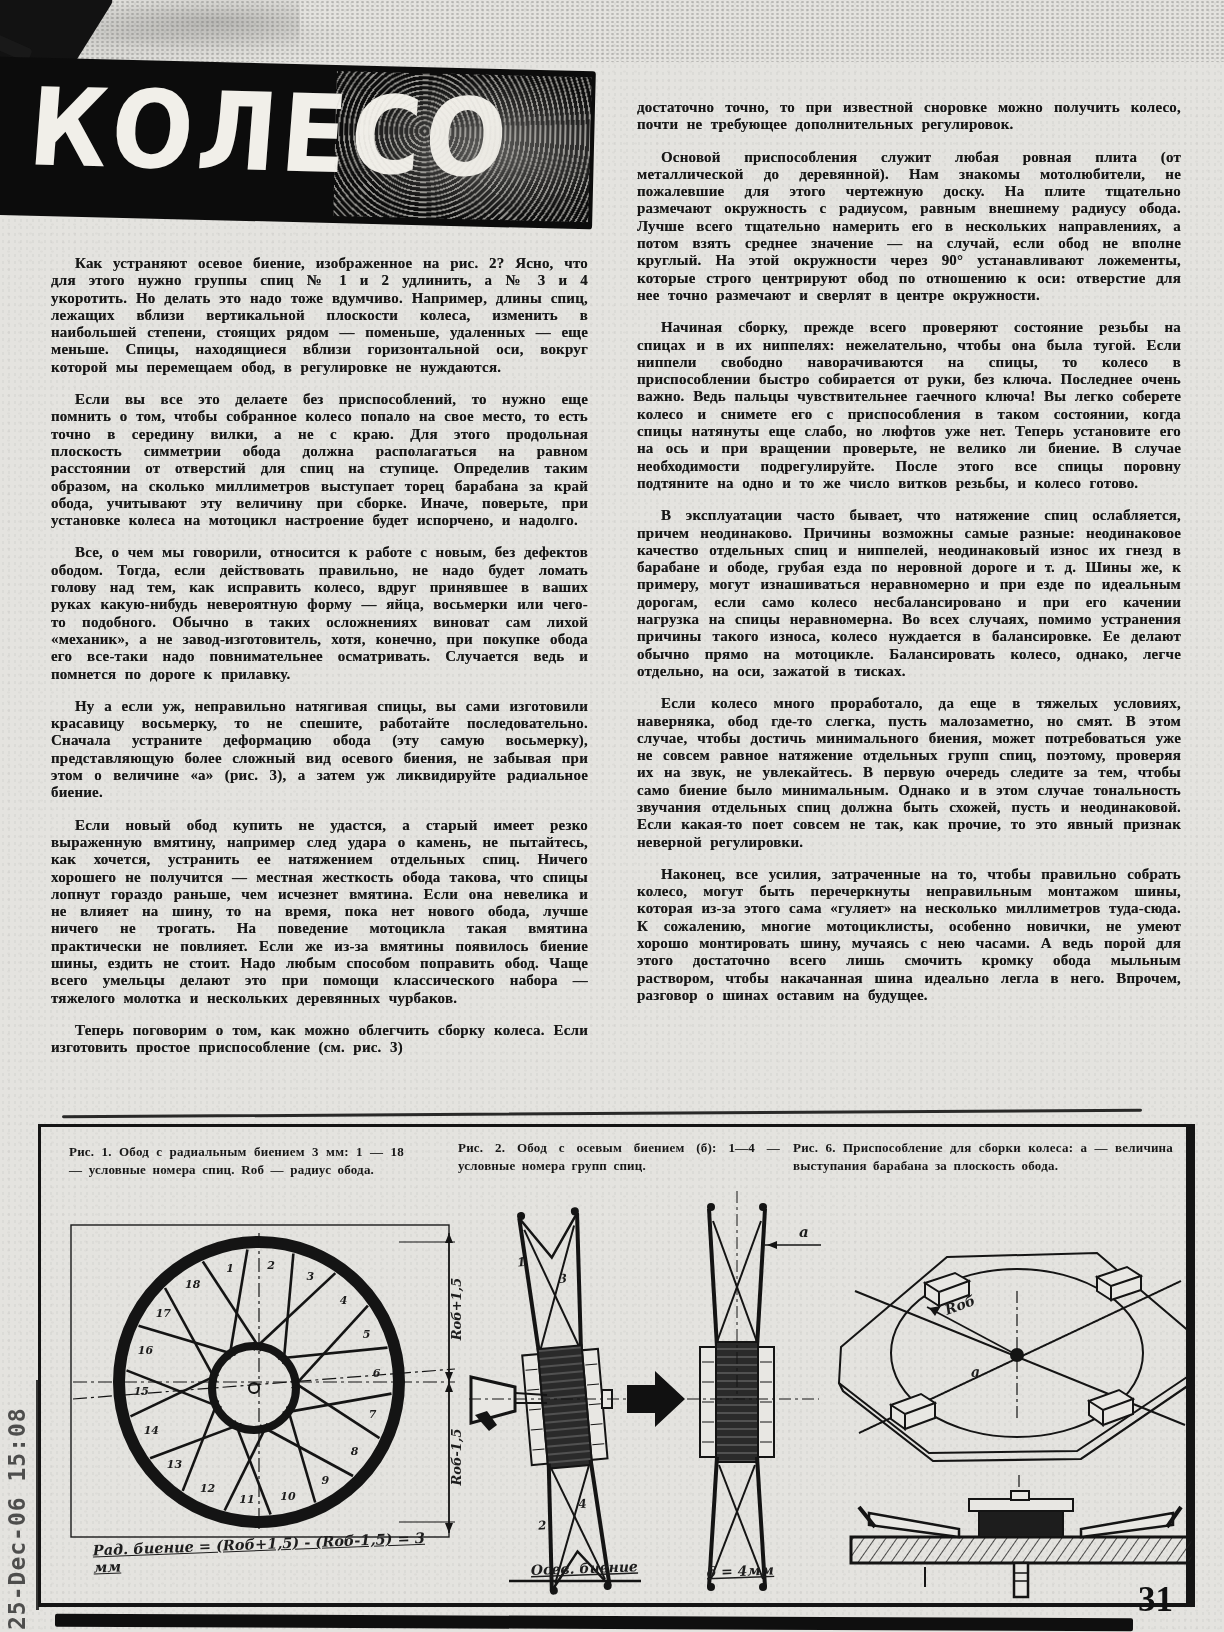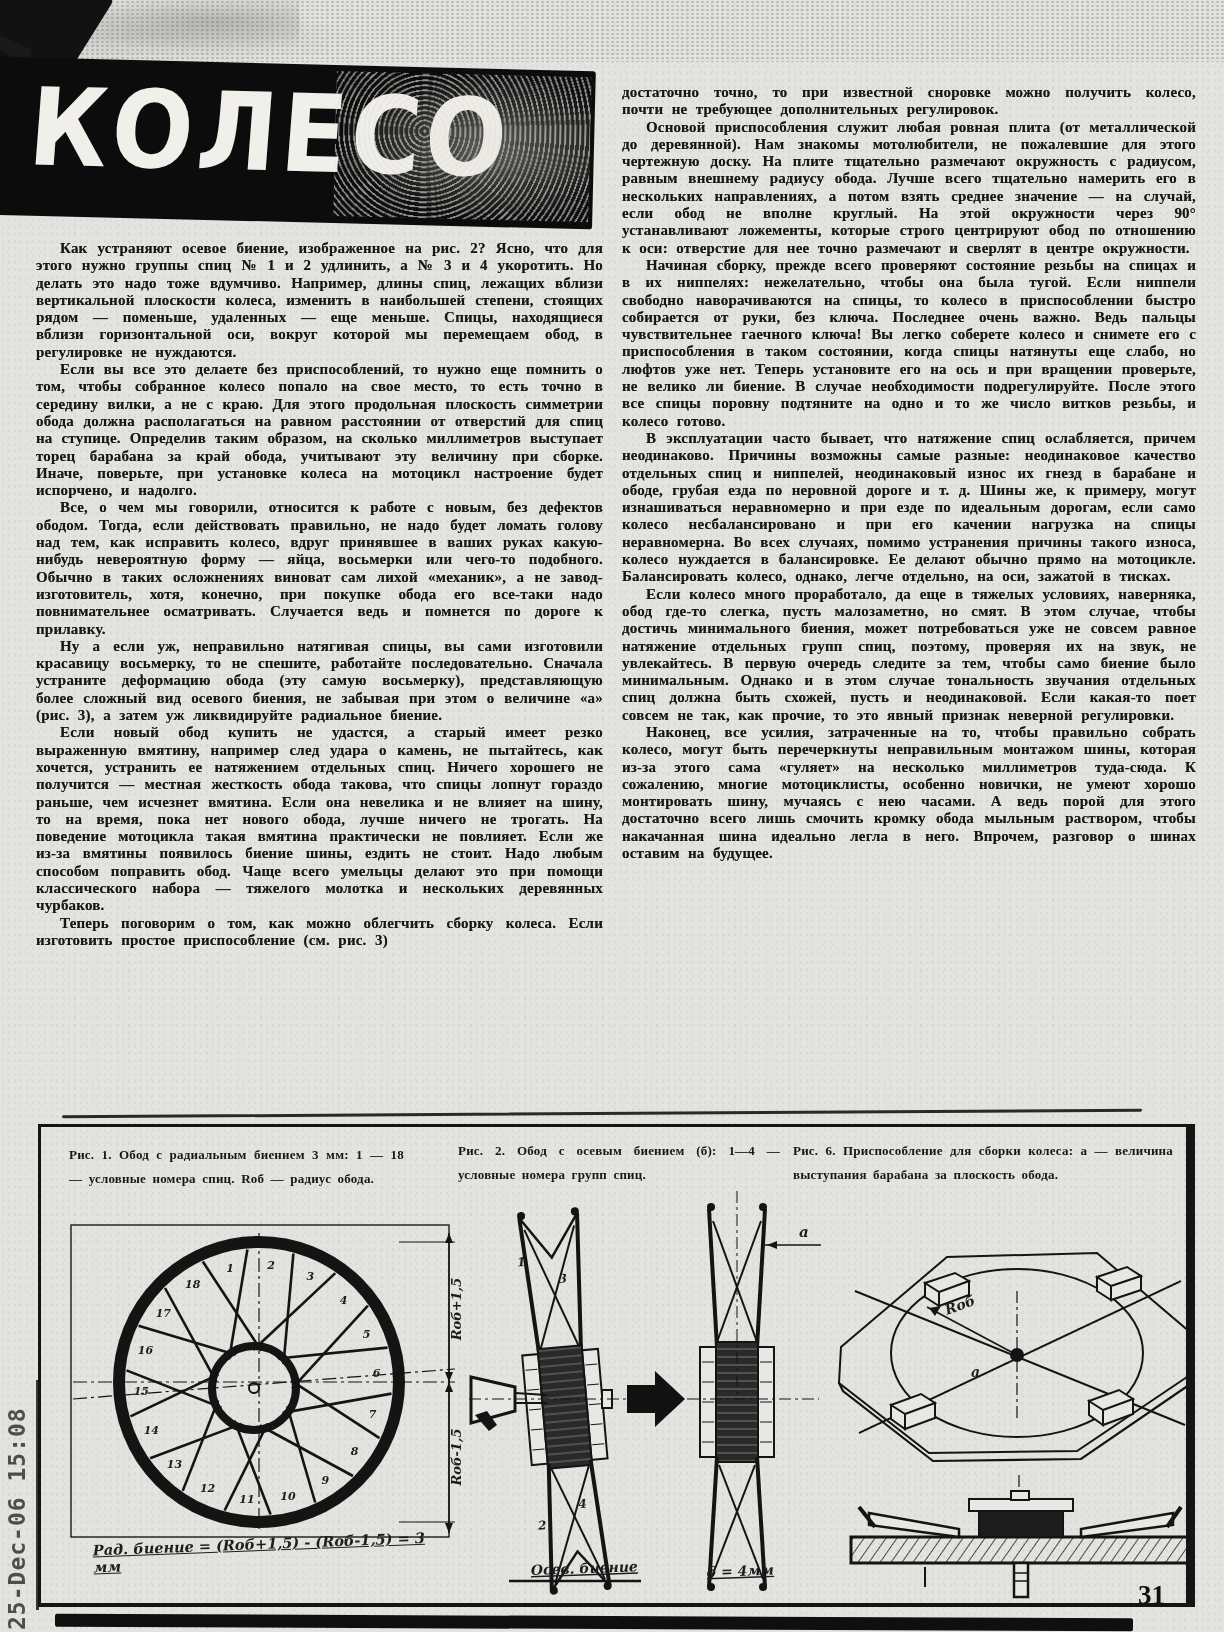--- a/index.html
+++ b/index.html
@@ -24,45 +24,45 @@
   .banner::after{content:"";position:absolute;right:4px;top:6px;width:42%;height:92%;opacity:.75;
         background-image:repeating-radial-gradient(circle at 35% 40%,rgba(226,224,218,.85) 0 1.6px,transparent 1.6px 5px),
                          radial-gradient(ellipse at 60% 50%,rgba(226,224,218,.5),transparent 70%);}
   .banner .title{position:absolute;left:44px;top:16px;font-family:"DejaVu Sans",sans-serif;
         font-weight:800;font-size:96px;line-height:1;color:#f1efe9;letter-spacing:4px;
         transform:skewX(-3deg) scaleY(1.12);transform-origin:left top;}
 
   .col{position:absolute;font-size:15px;line-height:17.3px;font-weight:700;
         text-align:justify;letter-spacing:.2px;word-spacing:4.5px;
         text-shadow:0 0 .5px rgba(20,20,20,.55);}
-  .col p{margin:0;text-indent:24px;}
+  .col p{margin:15px;text-indent:24px;}
   .col p.noindent{text-indent:0;}
   .left-col{left:36px;top:240px;width:567px;}
   .right-col{left:622px;top:84px;width:574px;}
 
   .box-topline{position:absolute;left:62px;top:1112px;width:1080px;height:3px;background:#141414;
         transform:rotate(-.35deg);border-radius:2px;opacity:.9;}
   .figure-box{position:absolute;left:38px;top:1124px;width:1157px;height:483px;
         border:3px solid #141414;border-right-width:9px;border-bottom-width:4px;box-sizing:border-box;}
-  .cap{position:absolute;font-size:13px;line-height:24px;font-weight:700;text-align:justify;
+  .cap{position:absolute;font-size:13px;line-height:18px;font-weight:700;text-align:justify;
         word-spacing:3px;letter-spacing:.2px;}
   .cap1{left:28px;top:16px;width:335px;}
   .cap2{left:393px;top:12px;width:322px;margin-left:24px;}
   .cap3{left:752px;top:12px;width:380px;}
   .formula{position:absolute;left:52px;top:408px;width:340px;font-family:"DejaVu Serif",serif;
         font-style:italic;font-weight:700;font-size:14.5px;color:#1d1d1d;
         text-decoration:underline;transform:rotate(-2.2deg);}
   svg text{font-family:"DejaVu Serif",serif;}
   .fig1{position:absolute;left:18px;top:92px;}
   .fig2{position:absolute;left:428px;top:60px;}
   .fig3{position:absolute;left:788px;top:68px;}
 
   .bottom-strip{position:absolute;left:55px;top:1616px;width:1078px;height:13px;background:#0f0f0f;
         transform:rotate(.25deg);border-radius:2px;}
-  .page-number{position:absolute;left:1138px;top:1580px;font-size:27px;font-weight:800;
+  .page-number{position:absolute;left:1138px;top:1580px;font-size:35px;font-weight:800;
         font-family:"Liberation Serif",serif;color:#111;}
   .watermark{position:absolute;left:4px;top:1630px;transform:rotate(-90deg);transform-origin:0 0;
         font-family:"DejaVu Sans Mono",monospace;font-weight:700;font-size:23px;color:#3e3e3e;
         letter-spacing:1px;white-space:nowrap;opacity:.9;}
   .edge-line{position:absolute;left:36px;top:1380px;width:3px;height:230px;background:#161616;opacity:.85;}
 </style>
 </head>
 <body>
 
 <div class="page">

